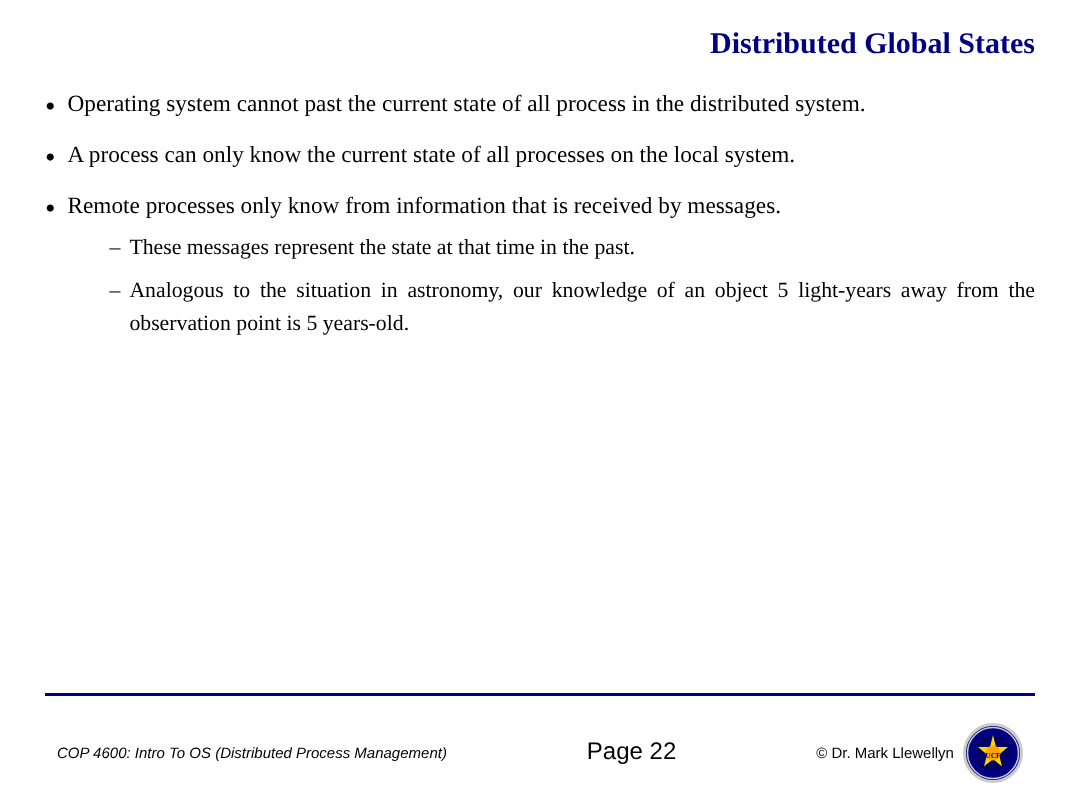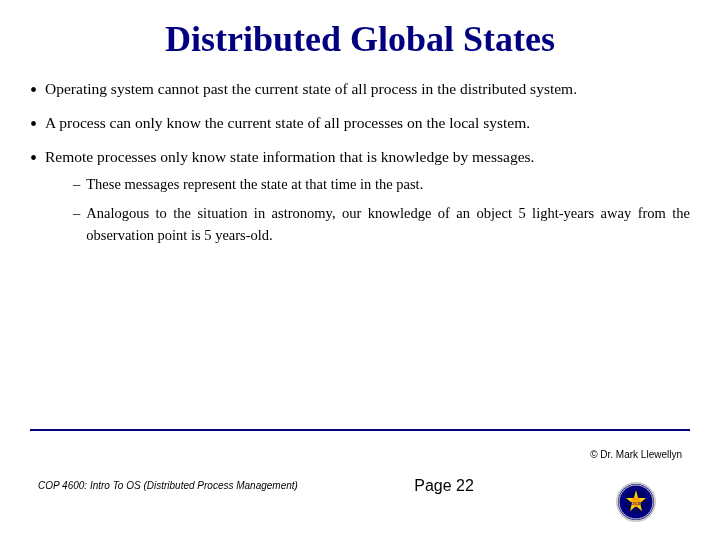--- a/index.html
+++ b/index.html
@@ -19,22 +19,22 @@
     .slide {
       width: 720px;
       height: 540px;
       background: #ffffff;
       display: flex;
       flex-direction: column;
       padding: 18px 30px 0 30px;
     }
 
     .slide-title {
-      text-align: center;
-      font-size: 36px;
+      text-align: right;
+      font-size: 20px;
       font-weight: bold;
       color: #000080;
       margin-bottom: 18px;
       font-family: "Times New Roman", Times, serif;
     }
 
     .content {
       flex: 1;
       display: flex;
       flex-direction: column;
@@ -153,42 +153,42 @@
     </div>
 
     <div class="bullet-item">
       <span class="bullet-dot">•</span>
       <span class="bullet-text">A process can only know the current state of all processes on the local system.</span>
     </div>
 
     <div class="bullet-item">
       <span class="bullet-dot">•</span>
       <div class="bullet-text">
-        <span>Remote processes only know state information that is knowledge by messages.</span>
+        <span>Remote processes only know from information that is received by messages.</span>
         <div class="sub-items">
           <div class="sub-item">
             <span class="sub-dash">–</span>
             <span class="sub-text">These messages represent the state at that time in the past.</span>
           </div>
           <div class="sub-item">
             <span class="sub-dash">–</span>
             <span class="sub-text">Analogous to the situation in astronomy, our knowledge of an object 5 light-years away from the observation point is 5 years-old.</span>
           </div>
         </div>
       </div>
     </div>
 
   </div>
 
   <div class="footer">
     <div class="footer-bottom">
       <span class="footer-left">COP 4600: Intro To OS  (Distributed Process Management)</span>
     </div>
     <span class="footer-center">Page 22</span>
-    <div style="display:flex;align-items:center;gap:22px;flex-direction:column;">
+    <div style="display:flex;align-items:center;gap:6px;">
       <span class="footer-right">© Dr. Mark Llewellyn</span>
       <div class="ucf-logo">
         <svg width="36" height="36" viewBox="0 0 36 36">
           <circle cx="18" cy="18" r="17" fill="#000080" stroke="#cccccc" stroke-width="1"></circle>
           <circle cx="18" cy="18" r="12" fill="#000066"></circle>
           <path d="M18 6 L20 14 L28 14 L22 19 L24 27 L18 22 L12 27 L14 19 L8 14 L16 14 Z" fill="#ffd700"></path>
           <circle cx="18" cy="18" r="5" fill="#ffa500"></circle>
           <text x="18" y="21" text-anchor="middle" font-size="5" font-weight="bold" fill="#000080">UCF</text>
         </svg>
       </div>

